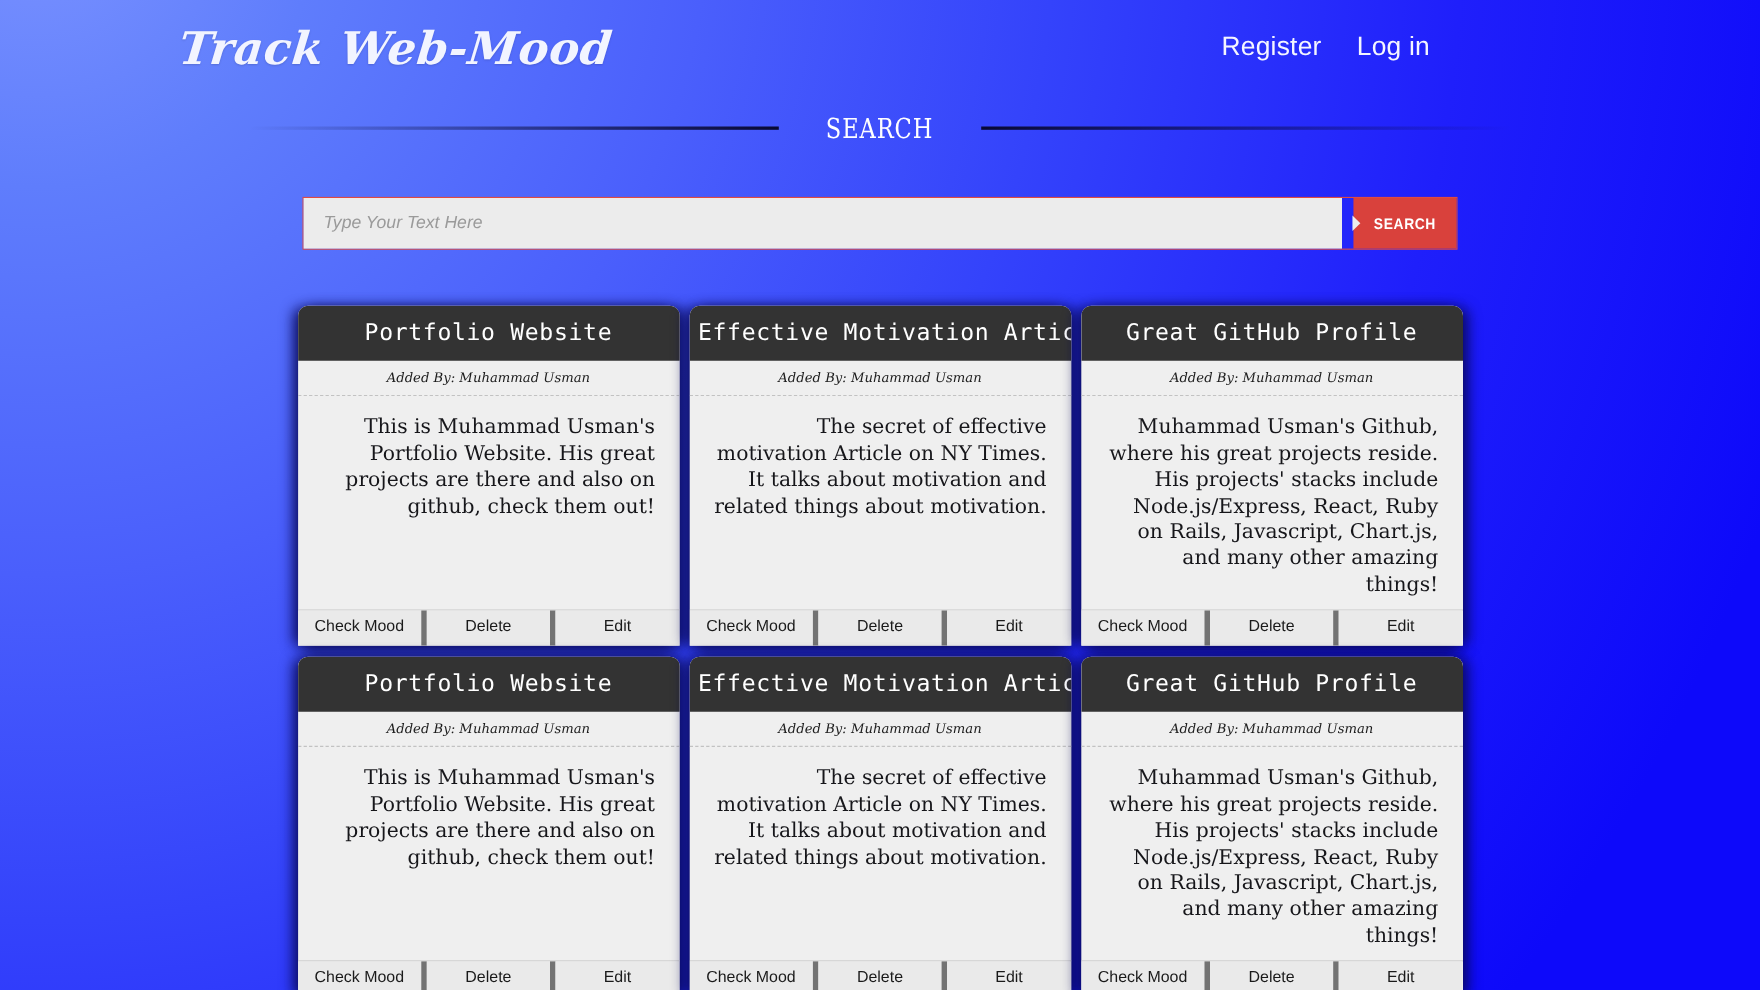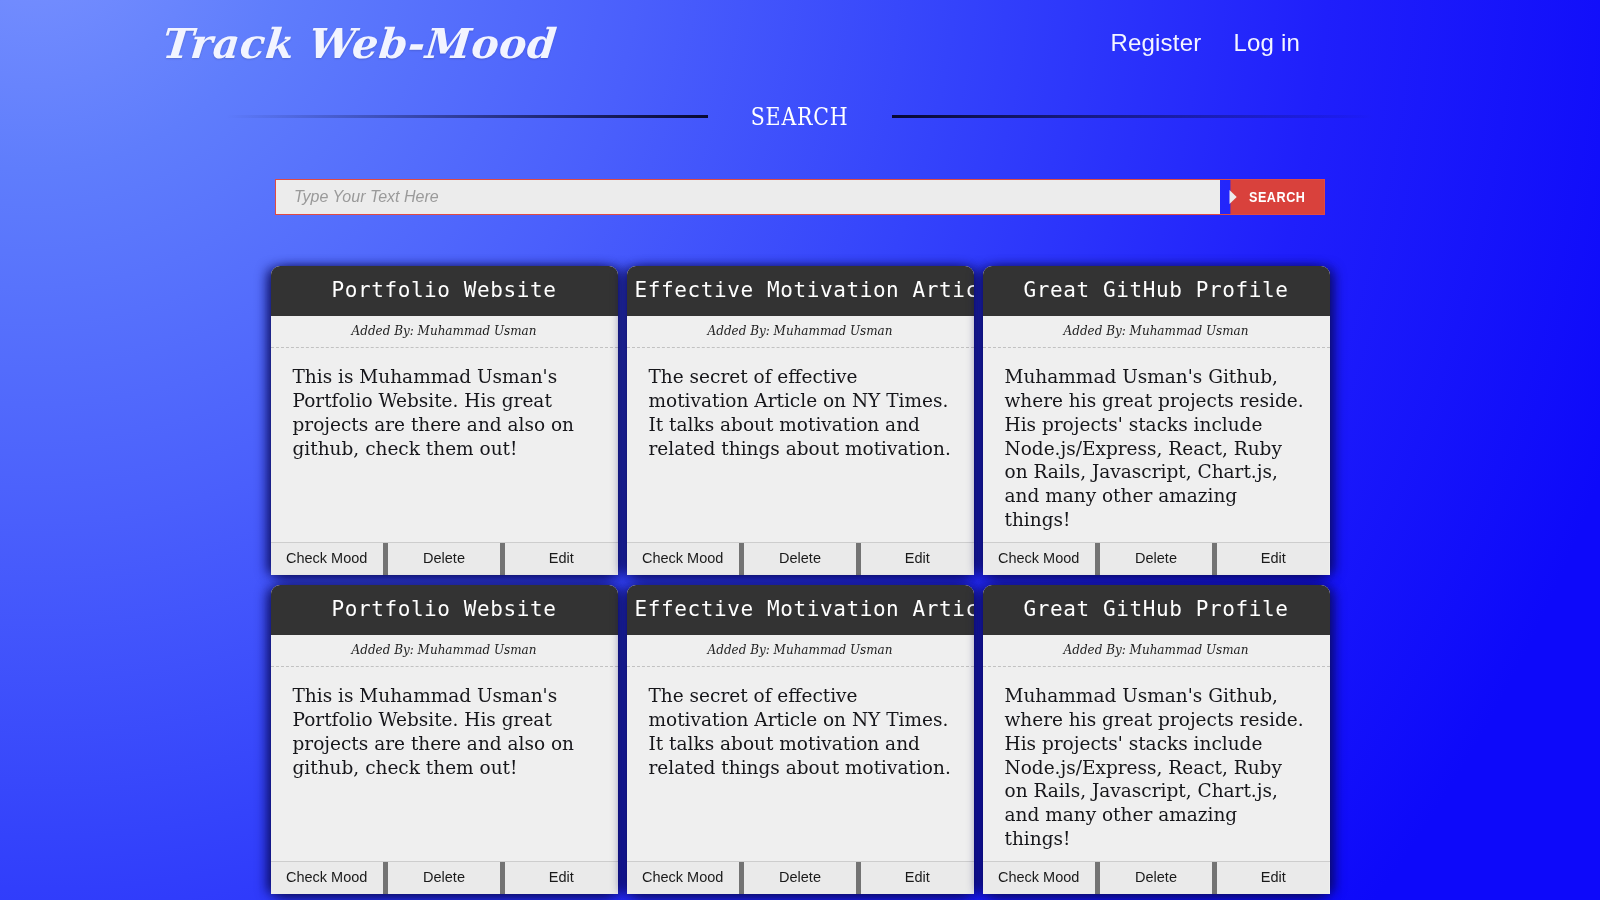--- a/index.html
+++ b/index.html
@@ -90,21 +90,21 @@
   
   .searchbar-wrap {
     display: flex;
     justify-content: center;
     margin-top: 48px;
   }
 
   .searchbar {
     display: flex;
     width: 1050px;
-    height: 36px;
+    height: 48px;
     border: 1px solid #e04a42;
     position: relative;
   }
 
   .searchbar input {
     flex: 1;
     border: none;
     outline: none;
     background: #ececec;
     padding: 0 18px;
@@ -187,21 +187,21 @@
     font-style: italic;
     font-size: 12px;
     color: #1c1c1c;
     padding: 8px 6px 9px;
     border-bottom: 1px dashed #c2c2c2;
   }
 
   .card-body {
     flex: 1;
     min-height: 147px;
-    text-align: left;
+    text-align: right;
     font-family: "DejaVu Serif", "Liberation Serif", serif;
     font-size: 18.5px;
     line-height: 1.29;
     color: #16161a;
     padding: 17px 22px 10px;
   }
 
   .card-footer {
     display: flex;
     border-top: 1px solid #cdcdcd;

